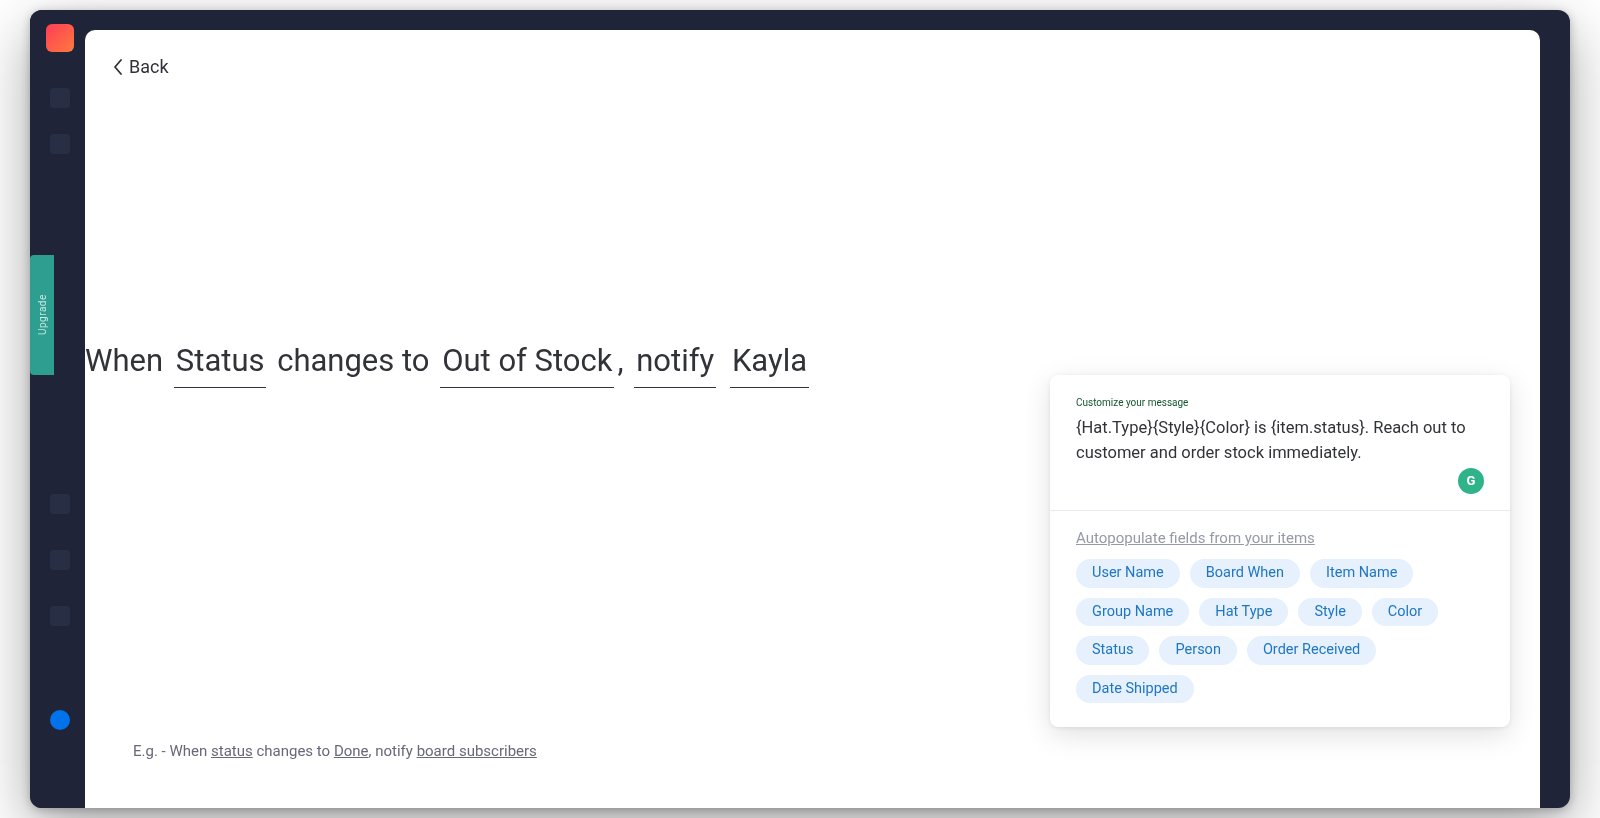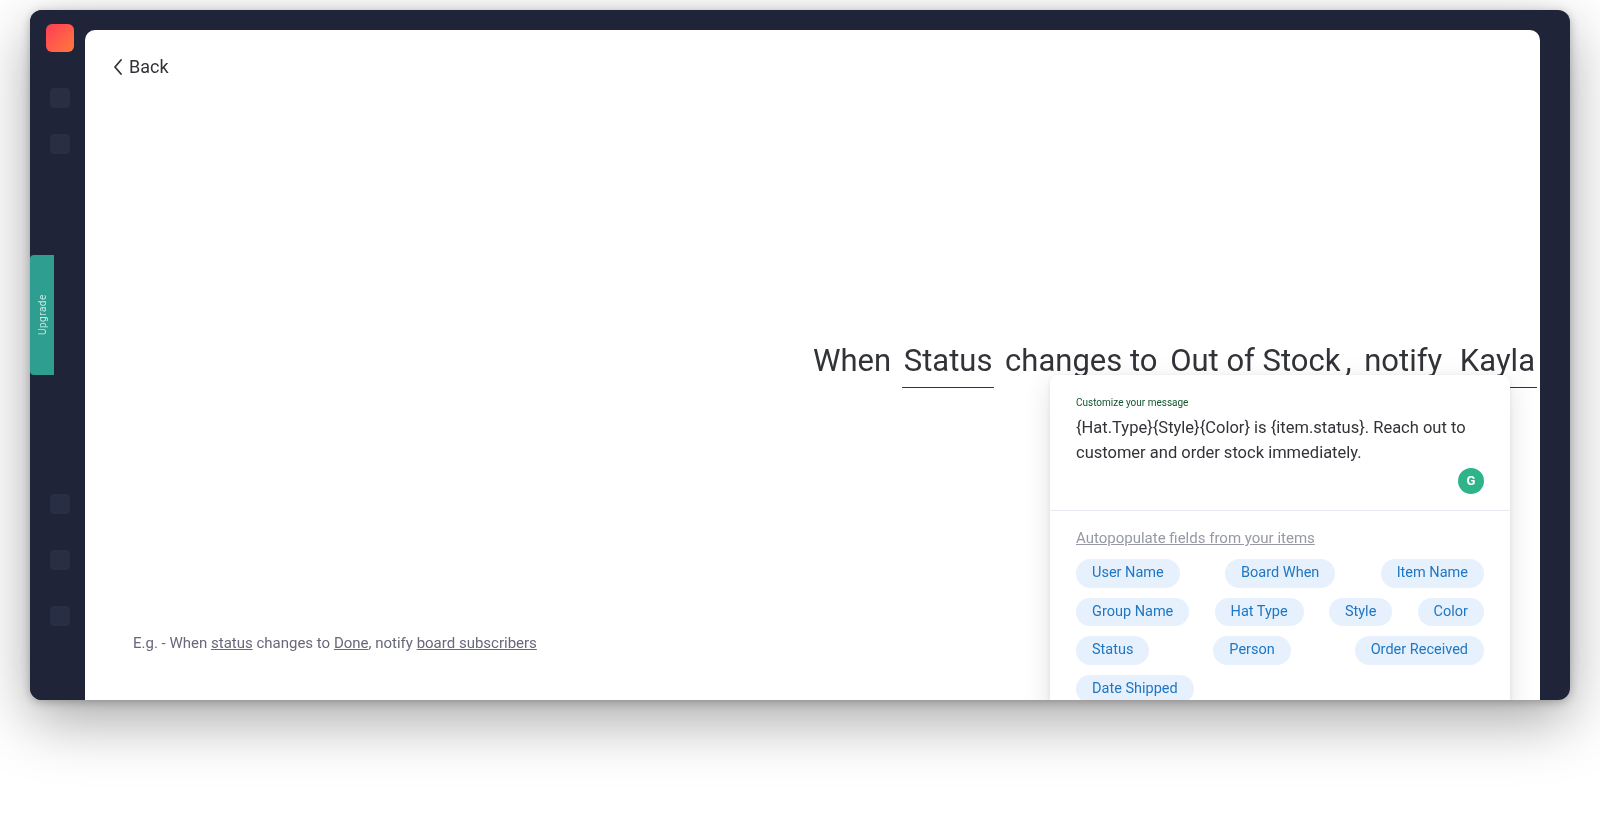--- a/index.html
+++ b/index.html
@@ -18,21 +18,21 @@
     position: relative;
     width: 1600px;
     height: 818px;
     background: #fff;
   }
   .frame {
     position: absolute;
     left: 30px;
     top: 10px;
     width: 1540px;
-    height: 690px;
+    height: 798px;
     border-radius: 12px;
     background: #1f2438;
     box-shadow: 0 20px 60px rgba(0,0,0,0.35), 0 2px 10px rgba(0,0,0,0.25);
     overflow: hidden;
   }
 
   
   .leftnav {
     position: absolute;
     left: 0;
@@ -100,21 +100,21 @@
     cursor:pointer;
     user-select:none;
   }
   .back svg { width:10px; height:16px; display:block; }
 
   
   .sentence-wrap {
     position:absolute;
     left:0; right:0;
     top: 310px;
-    text-align:right;
+    text-align:left;
   }
   .sentence {
     font-size: 31px;
     color:#323338;
     font-weight:400;
     line-height:1.35;
     white-space:nowrap;
   }
   .sentence .tok {
     display:inline-block;
@@ -171,22 +171,21 @@
     align-items:center;
     justify-content:center;
     font-size:13px;
     font-weight:700;
   }
   .popover .divider { height:1px; background:#e6e9ef; }
   .pills {
     display:flex;
     flex-wrap:wrap;
     gap:10px;
-    padding: 12px 26px 16px 26px;
-    justify-content: space-between;
+    padding: 12px 26px 24px 26px;
   }
   .pill {
     background:#e6f1fd;
     color:#1f76c2;
     border-radius: 999px;
     padding: 7px 16px;
     font-size:14.5px;
     cursor:pointer;
     white-space:nowrap;
     line-height:1;

